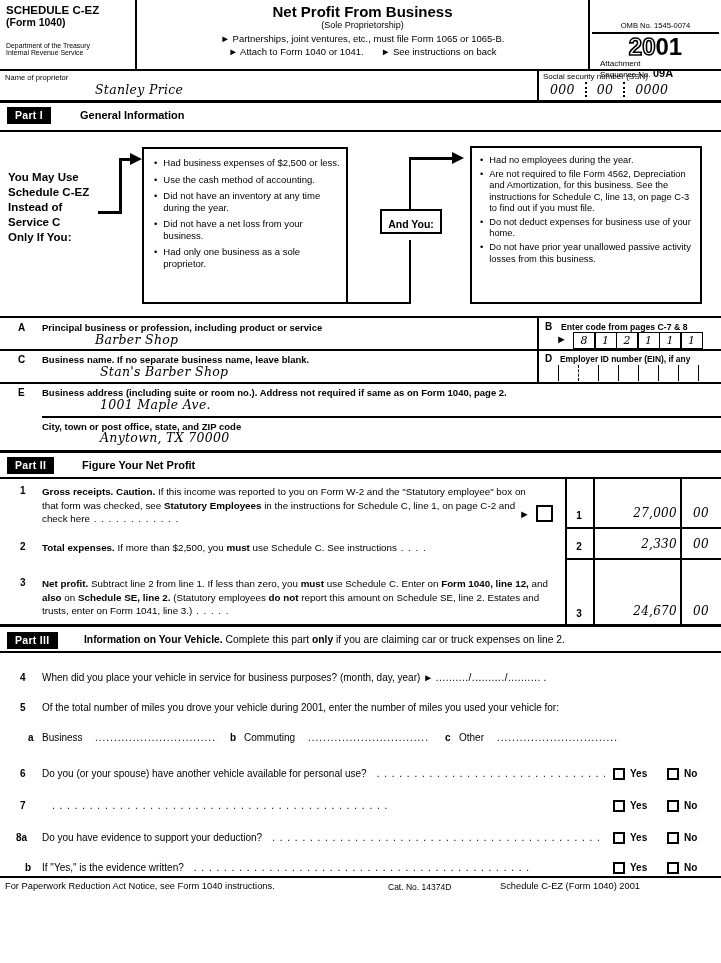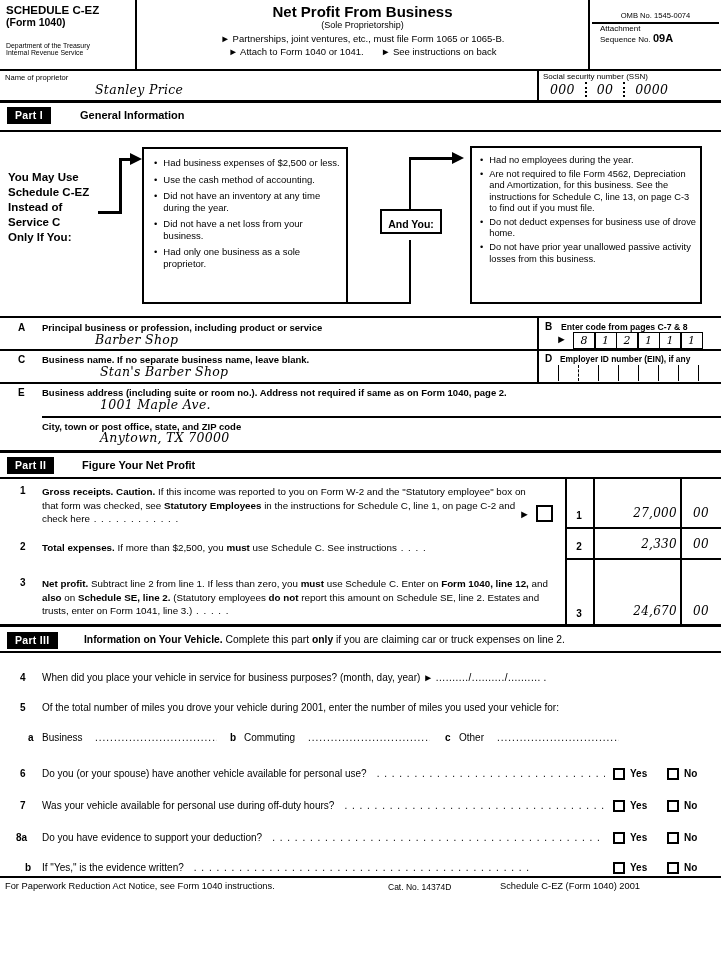--- a/index.html
+++ b/index.html
@@ -65,21 +65,24 @@
     <div style="font-size:9.5px; margin-top:2px;">
       <span class="b">►</span>
       <span>Attach to Form 1040 or 1041.</span>
       <span style="display:inline-block; width:12px;"></span>
       <span class="b">►</span>
       <span>See instructions on back</span>
     </div>
   </div>
 
   <div class="abs" style="left:590px; top:0; width:131px; height:70px;">
-    <div style="font-size:7.6px; text-align:center; padding:11px 0 2px; border-bottom:2px solid #000; margin:0 2px;">OMB No. 1545-0074</div>
+    <div style="font-size:7.6px; text-align:center; padding:21px 0 2px; border-bottom:2px solid #000; margin:0 2px;">OMB No. 1545-0074</div>
+    <div style="text-align:center; font-size:24px; font-weight:bold; line-height:24px; margin-top:1px; font-family:'Liberation Sans',sans-serif;">
+      <span class="yr-outline">20</span><span>01</span>
+    </div>
     <div style="font-size:8px; padding-left:10px; line-height:8.5px; margin-top:1px;">
       <div>Attachment</div>
       <div><span>Sequence No.</span> <span class="b" style="font-size:11px;">09A</span></div>
     </div>
   </div>
 
   <div class="hline" style="left:0; top:69px; width:721px; height:2px;"></div>
 
   <div class="abs smalllbl" style="left:5px; top:73px;">Name of proprietor</div>
   <div class="abs hand" style="left:95px; top:82px;">Stanley Price</div>
@@ -148,21 +151,21 @@
       <li style="margin-bottom:3px;">
           <span>•</span>
           <span>Had no employees during the year.</span>
         </li>
       <li style="margin-bottom:3px;">
           <span>•</span>
           <span>Are not required to file Form 4562, Depreciation and Amortization, for this business. See the instructions for Schedule C, line 13, on page C-3 to find out if you must file.</span>
         </li>
       <li style="margin-bottom:3px;">
           <span>•</span>
-          <span>Do not deduct expenses for business use of drove home.</span>
+          <span>Do not deduct expenses for business use of your home.</span>
         </li>
       <li style="margin-bottom:3px;">
           <span>•</span>
           <span>Do not have prior year unallowed passive activity losses from this business.</span>
         </li>
     </ul>
   </div>
 
   <div class="hline" style="left:0; top:316px; width:721px; height:2px;"></div>
 
@@ -288,21 +291,20 @@
         <b>Yes</b>
       </span>
     <span class="yn" style="width:44px;">
         <span class="cbs"></span>
         <b>No</b>
       </span>
   </div>
 
   <div class="abs b" style="left:20px; top:800px;">7</div>
   <div class="qrow" style="top:798px;">
-    <span>Was your vehicle available for personal use during off-duty hours?</span>
     <span class="leader">. . . . . . . . . . . . . . . . . . . . . . . . . . . . . . . . . . . . . . . . . . . . .</span>
     <span class="yn">
         <span class="cbs"></span>
         <b>Yes</b>
       </span>
     <span class="yn" style="width:44px;">
         <span class="cbs"></span>
         <b>No</b>
       </span>
   </div>

